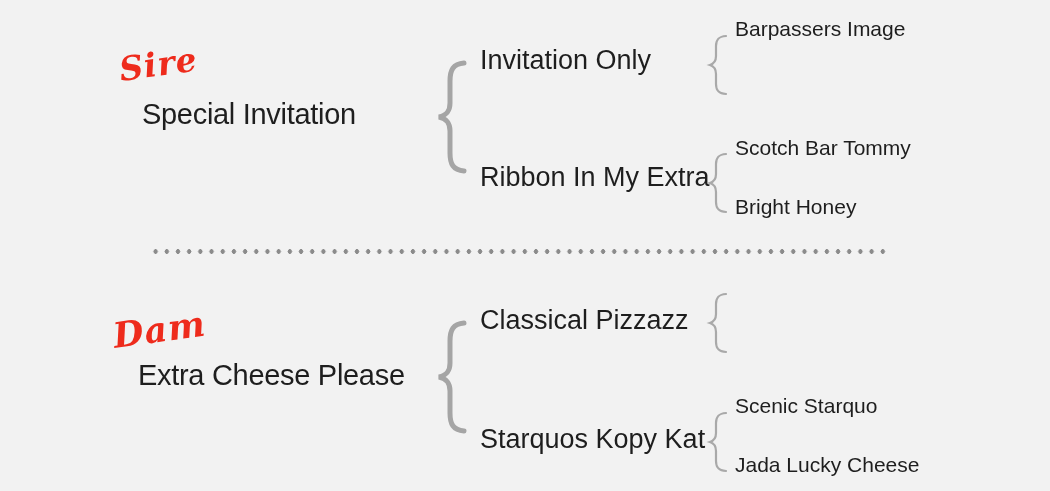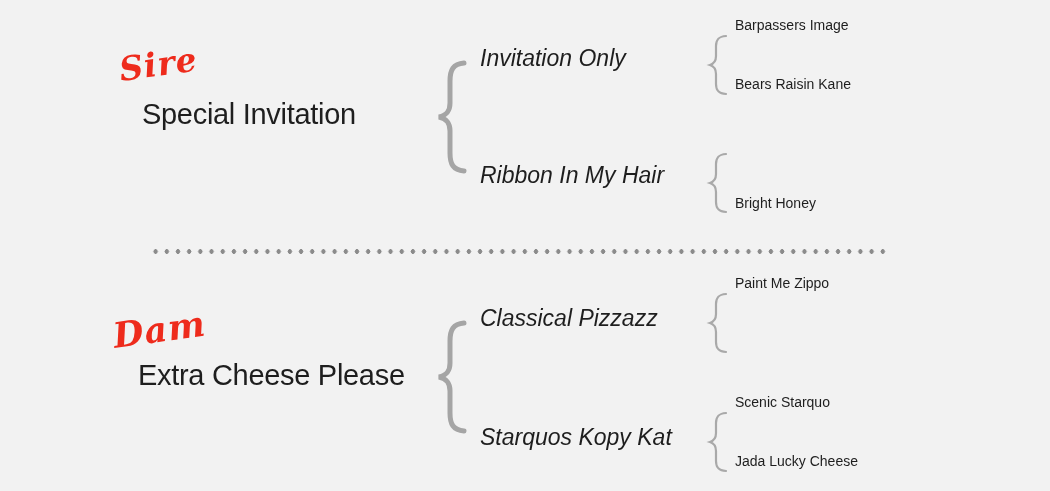--- a/index.html
+++ b/index.html
@@ -22,22 +22,22 @@
     transform-origin:left bottom;
     letter-spacing:1px;
   }
   .gen1{
     font-size:29px;
     font-weight:400;
     letter-spacing:-0.3px;
     margin:0;
     text-align:center;
   }
-  .gen2{font-size:23px;font-style:italic;}
-  .gen3{font-size:14px;}
+  .gen2{font-size:27px;}
+  .gen3{font-size:21px;}
   .brace{display:block;}
   .dotted{
     height:9px;
     background-image:radial-gradient(circle, #8b8b8b 2.1px, rgba(0,0,0,0) 2.5px);
     background-size:11.2px 9px;
     background-repeat:repeat-x;
     background-position:left center;
   }
 </style>
 </head>
@@ -48,54 +48,53 @@
   <span class="abs script" style="left:122px;top:50px">Sire</span>
 
   <div class="abs gen1" style="left:142px;top:98px">Special Invitation</div>
 
   <svg class="abs brace" style="left:433px;top:60px" width="34" height="114" viewBox="0 0 34 114" aria-hidden="true">
     <path d="M 31 3 C 20 4 17 10 17 21 L 17 43 C 17 51 14 55 6 57 C 14 59 17 63 17 71 L 17 93 C 17 104 20 110 31 111" fill="none" stroke="#a5a5a5" stroke-width="5" stroke-linecap="round"></path>
   </svg>
 
   <div class="abs gen2" style="left:480px;top:45px">Invitation Only</div>
 
-  <div class="abs gen2" style="left:480px;top:162px">Ribbon In My Hair</div>
+  <div class="abs gen2" style="left:480px;top:162px">Ribbon In My Extra</div>
 
   <svg class="abs brace" style="left:706px;top:34px" width="22" height="62" viewBox="0 0 22 62" aria-hidden="true">
     <path d="M 20 2 C 12 2.5 10 6 10 12 L 10 22 C 10 27 8.5 29.5 4 31 C 8.5 32.5 10 35 10 40 L 10 50 C 10 56 12 59.5 20 60" fill="none" stroke="#a9a9a9" stroke-width="2.2" stroke-linecap="round"></path>
   </svg>
 
   <div class="abs gen3" style="left:735px;top:17px">Barpassers Image</div>
-  <div class="abs gen3" style="left:735px;top:76px">Bears Raisin Kane</div>
 
   <svg class="abs brace" style="left:706px;top:152px" width="22" height="62" viewBox="0 0 22 62" aria-hidden="true">
     <path d="M 20 2 C 12 2.5 10 6 10 12 L 10 22 C 10 27 8.5 29.5 4 31 C 8.5 32.5 10 35 10 40 L 10 50 C 10 56 12 59.5 20 60" fill="none" stroke="#a9a9a9" stroke-width="2.2" stroke-linecap="round"></path>
   </svg>
 
+  <div class="abs gen3" style="left:735px;top:136px">Scotch Bar Tommy</div>
   <div class="abs gen3" style="left:735px;top:195px">Bright Honey</div>
 
   <div class="abs dotted" style="left:150px;top:247px;width:740px"></div>
 
   <span class="abs script" style="left:116px;top:315px;font-size:35px">Dam</span>
 
   <div class="abs gen1" style="left:138px;top:359px">Extra Cheese Please</div>
 
   <svg class="abs brace" style="left:433px;top:320px" width="34" height="114" viewBox="0 0 34 114" aria-hidden="true">
     <path d="M 31 3 C 20 4 17 10 17 21 L 17 43 C 17 51 14 55 6 57 C 14 59 17 63 17 71 L 17 93 C 17 104 20 110 31 111" fill="none" stroke="#a5a5a5" stroke-width="5" stroke-linecap="round"></path>
   </svg>
 
   <div class="abs gen2" style="left:480px;top:305px">Classical Pizzazz</div>
 
   <div class="abs gen2" style="left:480px;top:424px">Starquos Kopy Kat</div>
 
   <svg class="abs brace" style="left:706px;top:292px" width="22" height="62" viewBox="0 0 22 62" aria-hidden="true">
     <path d="M 20 2 C 12 2.5 10 6 10 12 L 10 22 C 10 27 8.5 29.5 4 31 C 8.5 32.5 10 35 10 40 L 10 50 C 10 56 12 59.5 20 60" fill="none" stroke="#a9a9a9" stroke-width="2.2" stroke-linecap="round"></path>
   </svg>
 
-  <div class="abs gen3" style="left:735px;top:275px">Paint Me Zippo</div>
 
   <svg class="abs brace" style="left:706px;top:411px" width="22" height="62" viewBox="0 0 22 62" aria-hidden="true">
     <path d="M 20 2 C 12 2.5 10 6 10 12 L 10 22 C 10 27 8.5 29.5 4 31 C 8.5 32.5 10 35 10 40 L 10 50 C 10 56 12 59.5 20 60" fill="none" stroke="#a9a9a9" stroke-width="2.2" stroke-linecap="round"></path>
   </svg>
 
   <div class="abs gen3" style="left:735px;top:394px">Scenic Starquo</div>
   <div class="abs gen3" style="left:735px;top:453px">Jada Lucky Cheese</div>
 
 </div>
 

